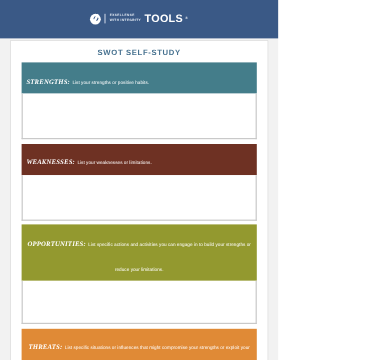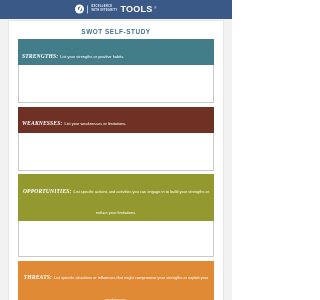--- a/index.html
+++ b/index.html
@@ -10,21 +10,21 @@
     width: 232px;
     height: 300px;
     overflow: hidden;
     background: #ffffff;
     font-family: "Liberation Sans", sans-serif;
     -webkit-font-smoothing: antialiased;
   }
 
   
   .topbar {
-    height: 19px;
+    height: 32px;
     background: #3a5986;
     display: flex;
     align-items: center;
     justify-content: center;
     position: relative;
   }
   .brand {
     display: flex;
     align-items: center;
     gap: 3px;

